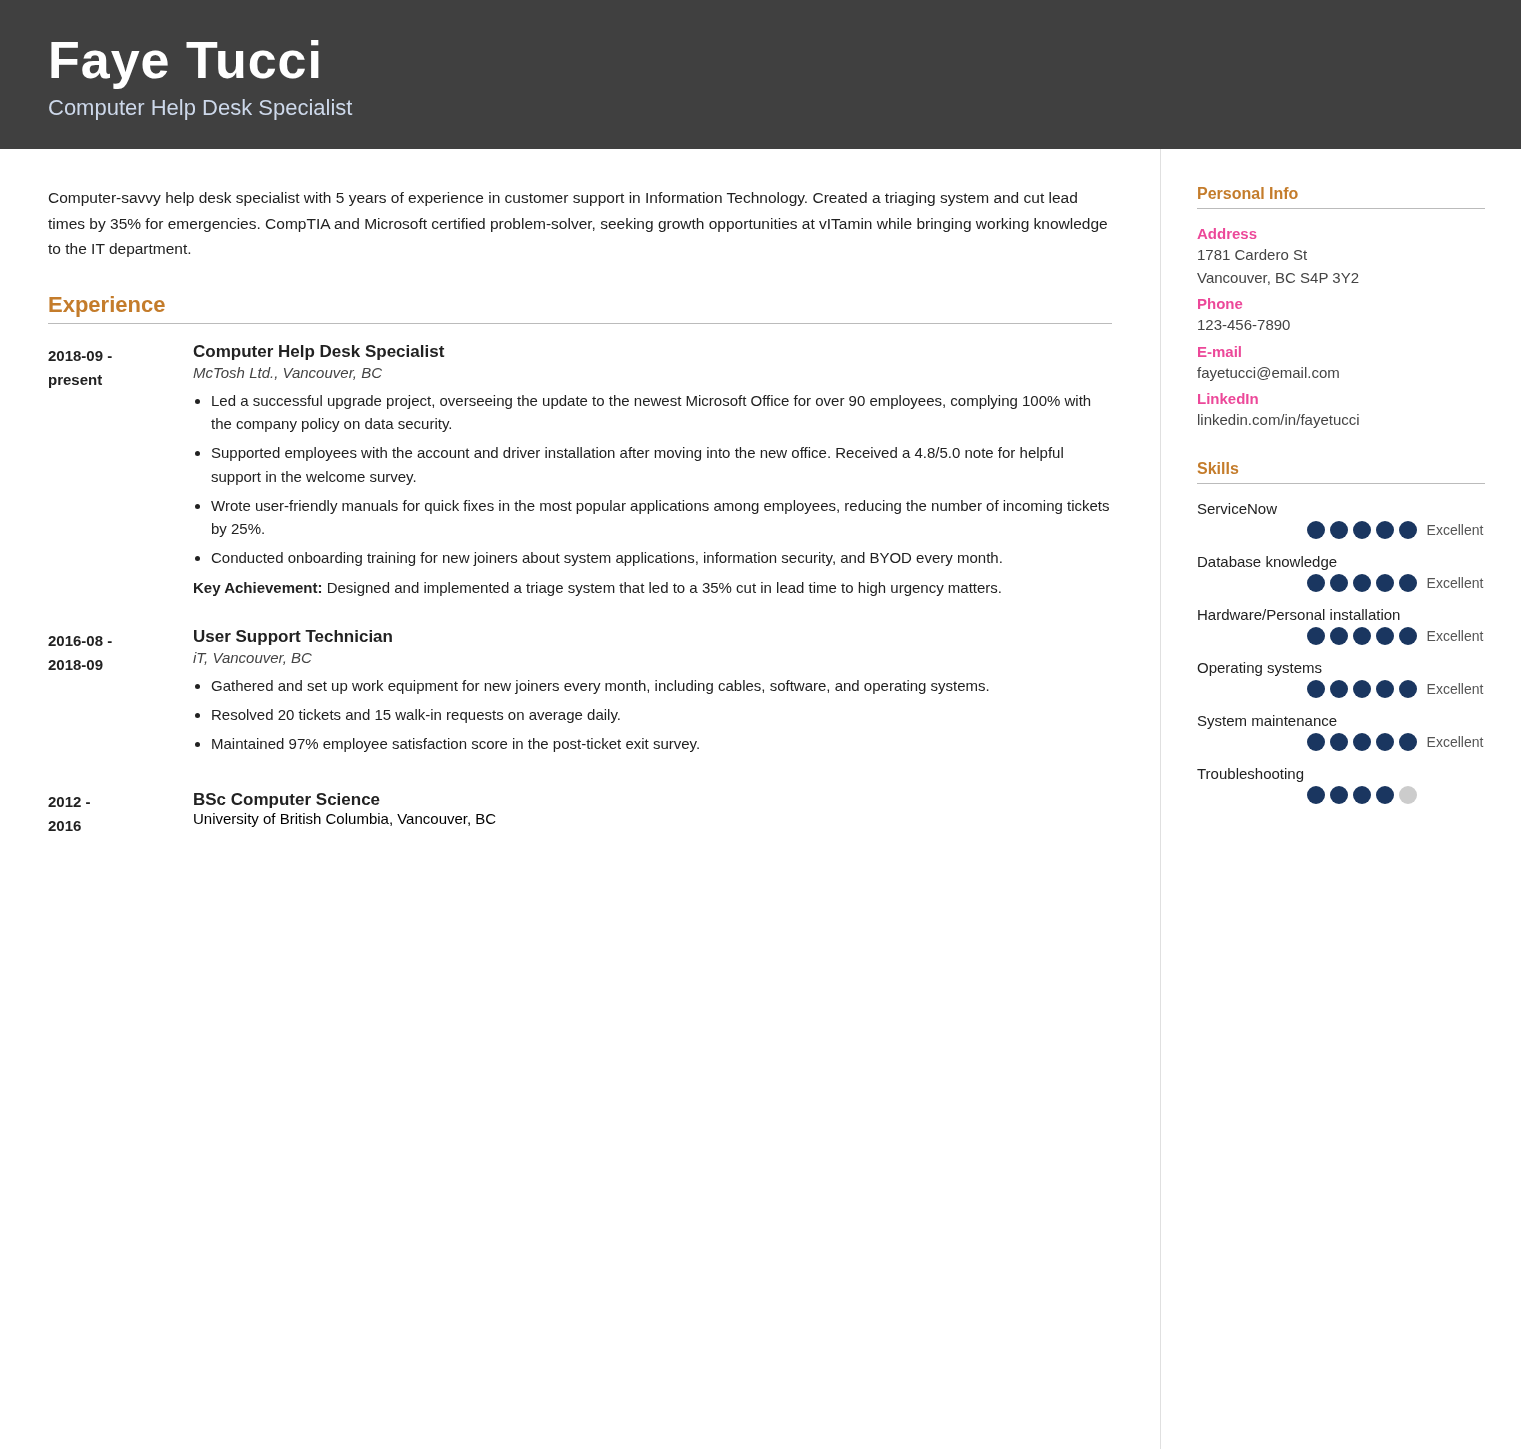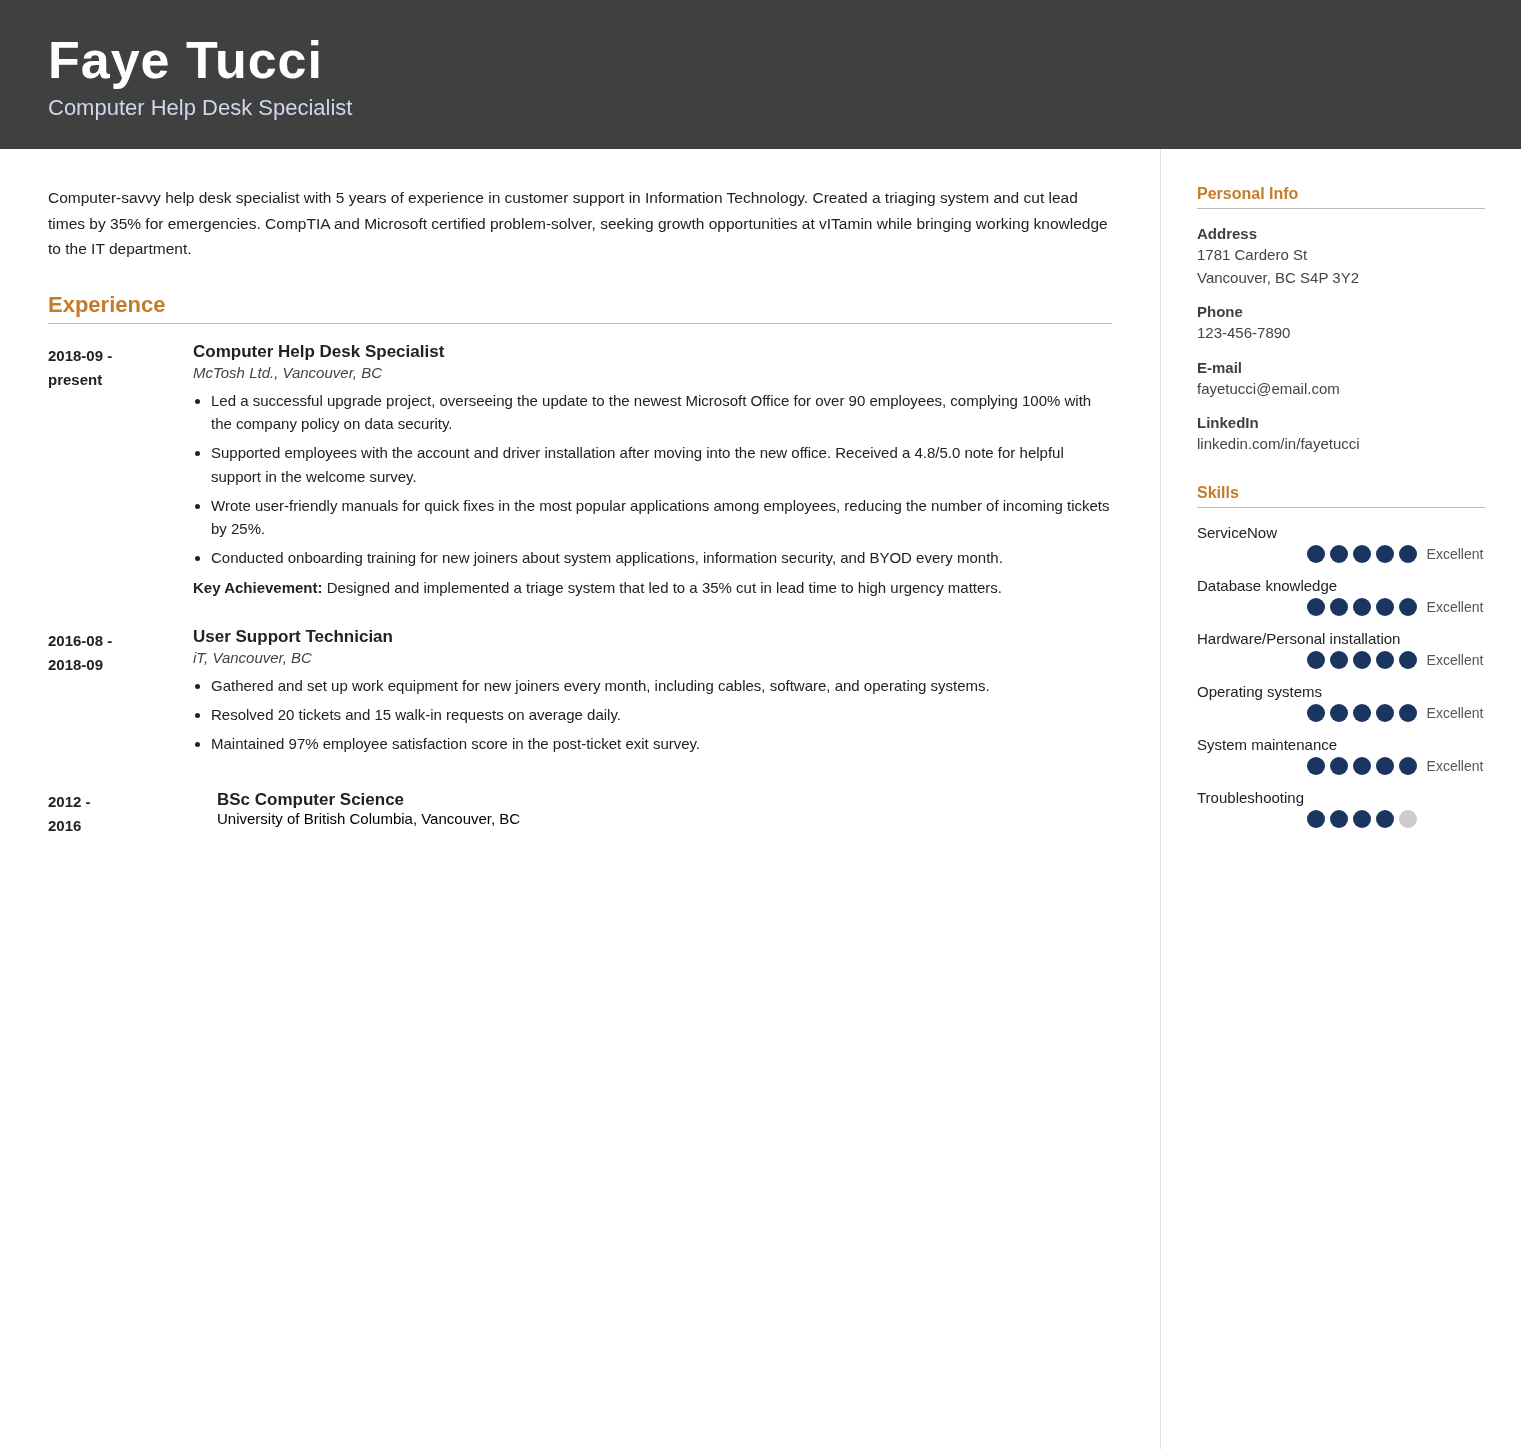--- a/index.html
+++ b/index.html
@@ -116,21 +116,20 @@
     }
     .key-achievement strong {
       font-weight: 700;
     }
 
     
     .edu-entry {
       display: flex;
       flex-direction: row;
       margin-bottom: 18px;
-      gap: 24px;
     }
     .edu-date {
       width: 145px;
       min-width: 145px;
       font-weight: 700;
       font-size: 15px;
       color: #222;
       line-height: 1.6;
     }
     .edu-content {}
@@ -150,22 +149,22 @@
       font-weight: 700;
       color: #c47c2b;
       border-bottom: 1.5px solid #bbb;
       padding-bottom: 5px;
       margin-bottom: 16px;
     }
 
     .personal-label {
       font-weight: 700;
       font-size: 15px;
-      color: #404040;
-      margin-top: 14px;
+      color: #ec4899;
+      margin-top: 6px;
       margin-bottom: 2px;
     }
     .personal-value {
       font-size: 15px;
       color: #444;
       line-height: 1.5;
     }
 
     
     .skill-item {

